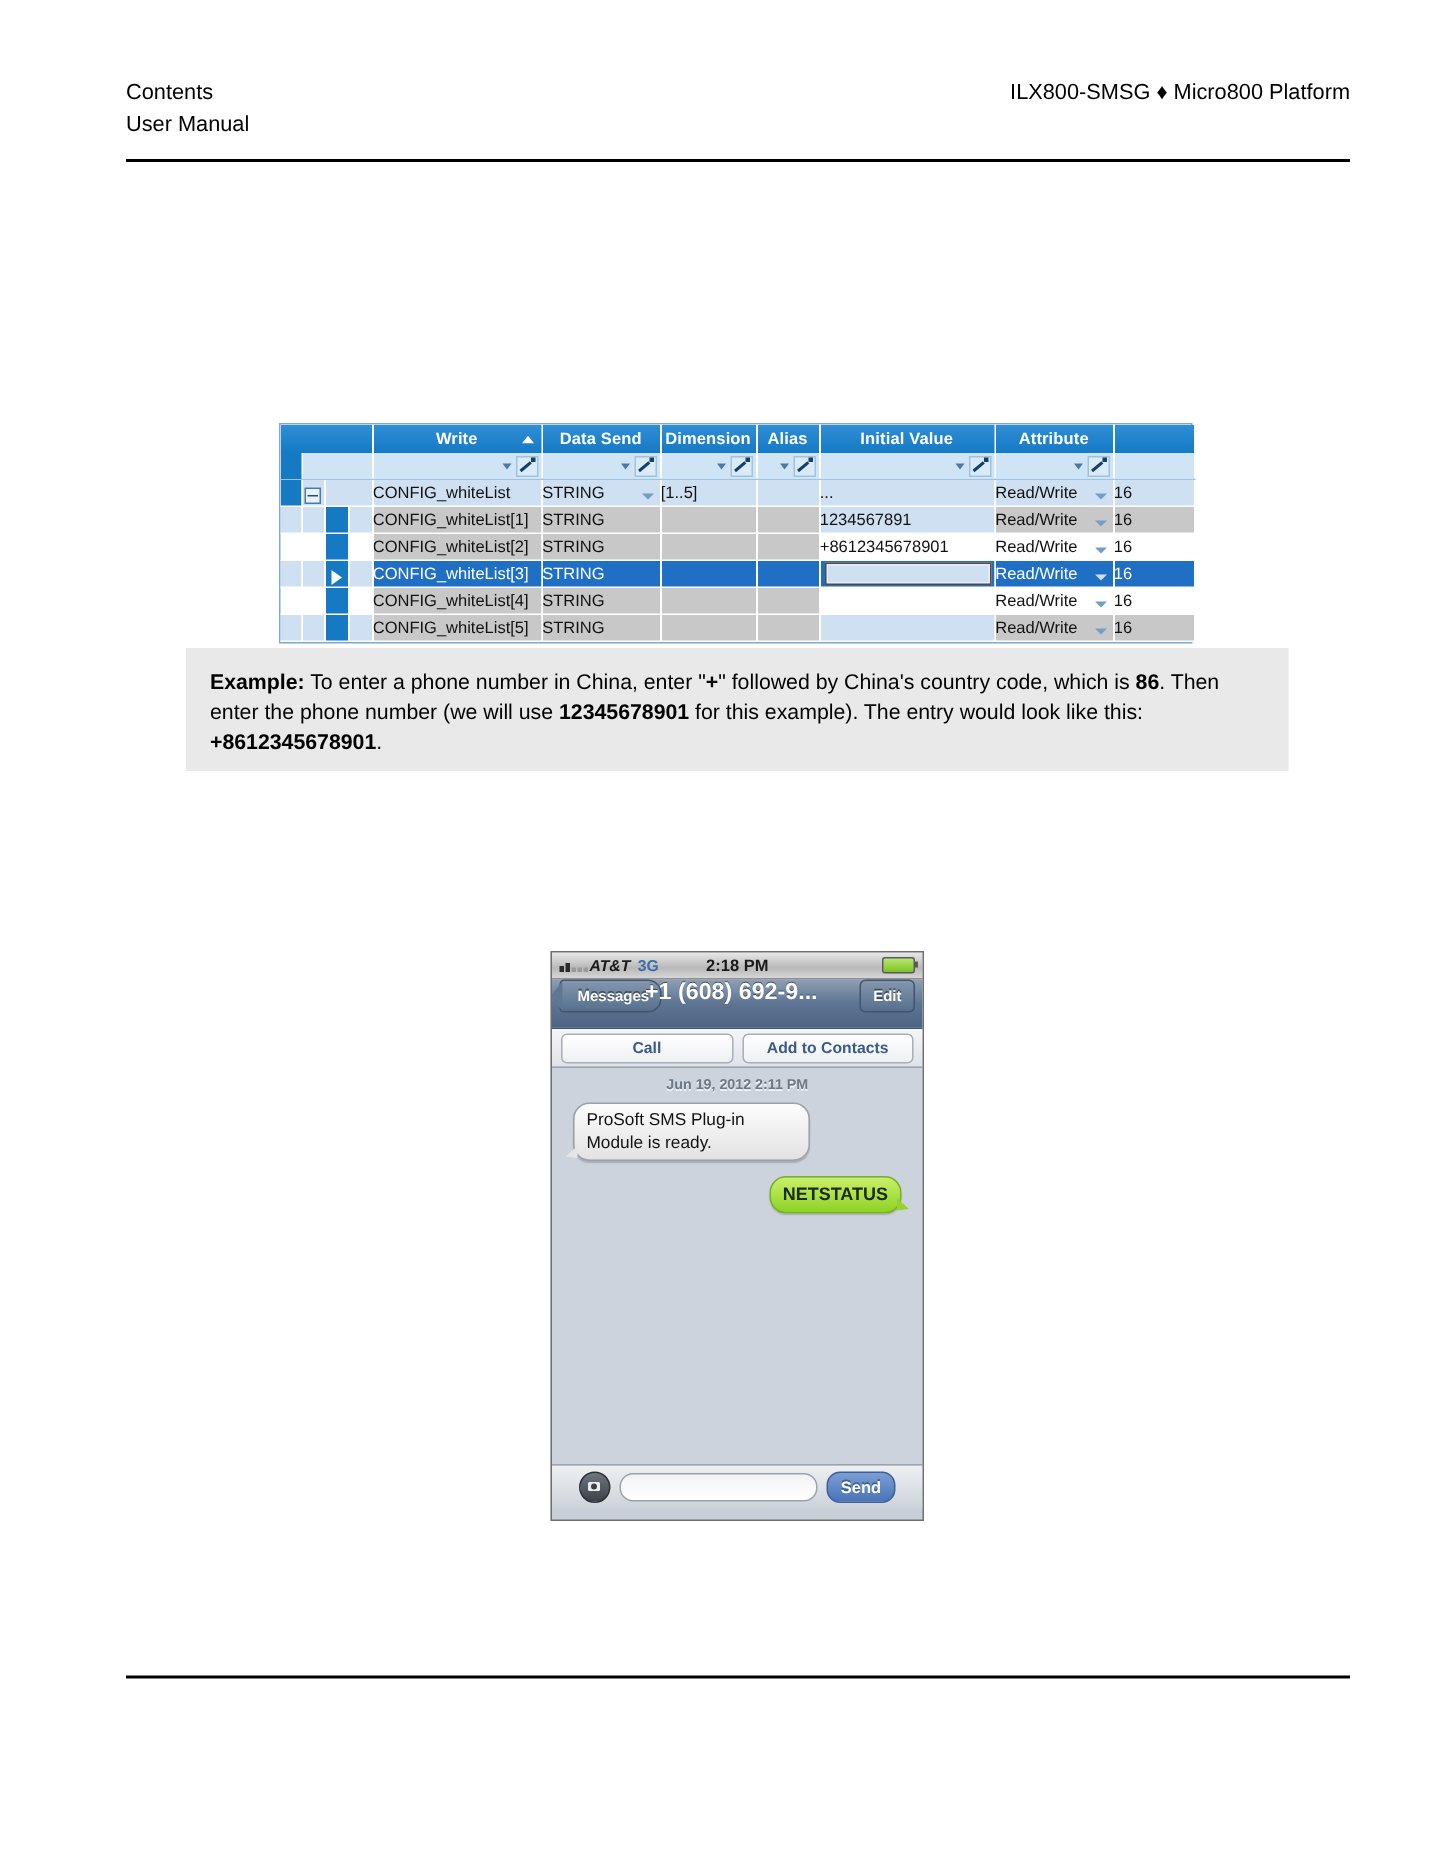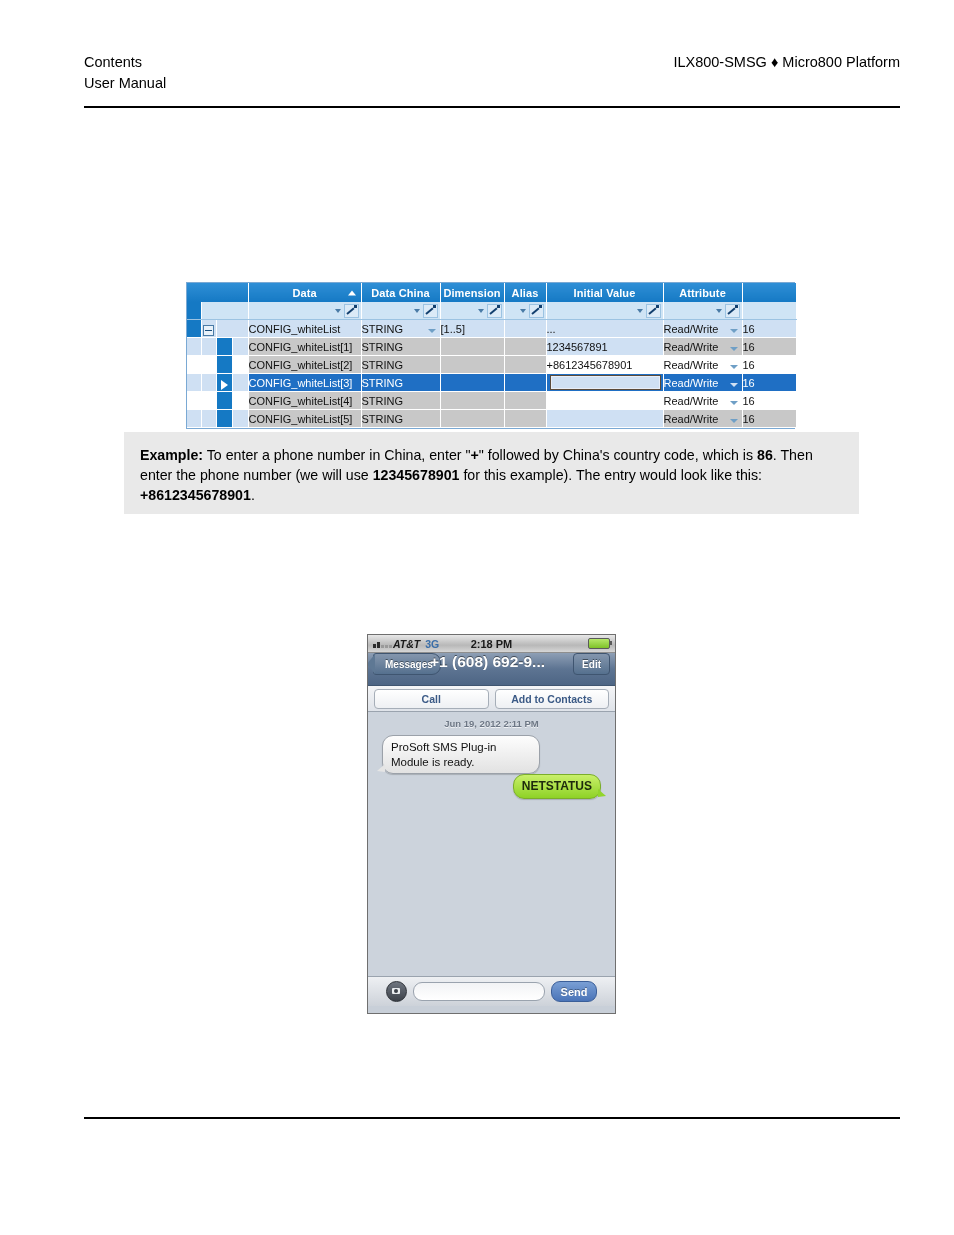--- a/index.html
+++ b/index.html
@@ -389,21 +389,21 @@
     box-sizing: border-box;
   }
   .msg-stamp {
     text-align: center;
     font-size: 9.5px;
     font-weight: bold;
     color: #6d7785;
     text-shadow: 0 1px 0 rgba(255,255,255,.7);
     margin-bottom: 6px;
   }
-  .bubble-row { display: flex; }
+  .bubble-row { display: flex; margin-bottom: 10px; }
   .bubble-row.out { justify-content: flex-end; }
   .bubble {
     max-width: 140px;
     padding: 4px 8px;
     border-radius: 11px;
     font-size: 11.5px;
     line-height: 14.5px;
     position: relative;
     border: 1px solid #9ba1a9;
     box-shadow: 0 1px 1px rgba(0,0,0,.18);
@@ -523,24 +523,24 @@
         <col class="c-alias">
       <col class="c-init">
         <col class="c-attr">
         <col class="c-last">
     </colgroup>
 
     <tbody>
         <tr class="hdr-row">
       <th class="blank-hdr" colspan="4"></th>
       <th>
-        <span>Data</span>
+        <span>Write</span>
         <span class="sort-arrow"></span>
       </th>
-      <th>Data China</th>
+      <th>Data Send</th>
       <th>Dimension</th>
       <th>Alias</th>
       <th>Initial Value</th>
       <th>Attribute</th>
       <th class="blank-hdr"></th>
     </tr>
 
     <tr class="filter-row">
       <td class="sel-col"></td>
       <td colspan="3"></td>

